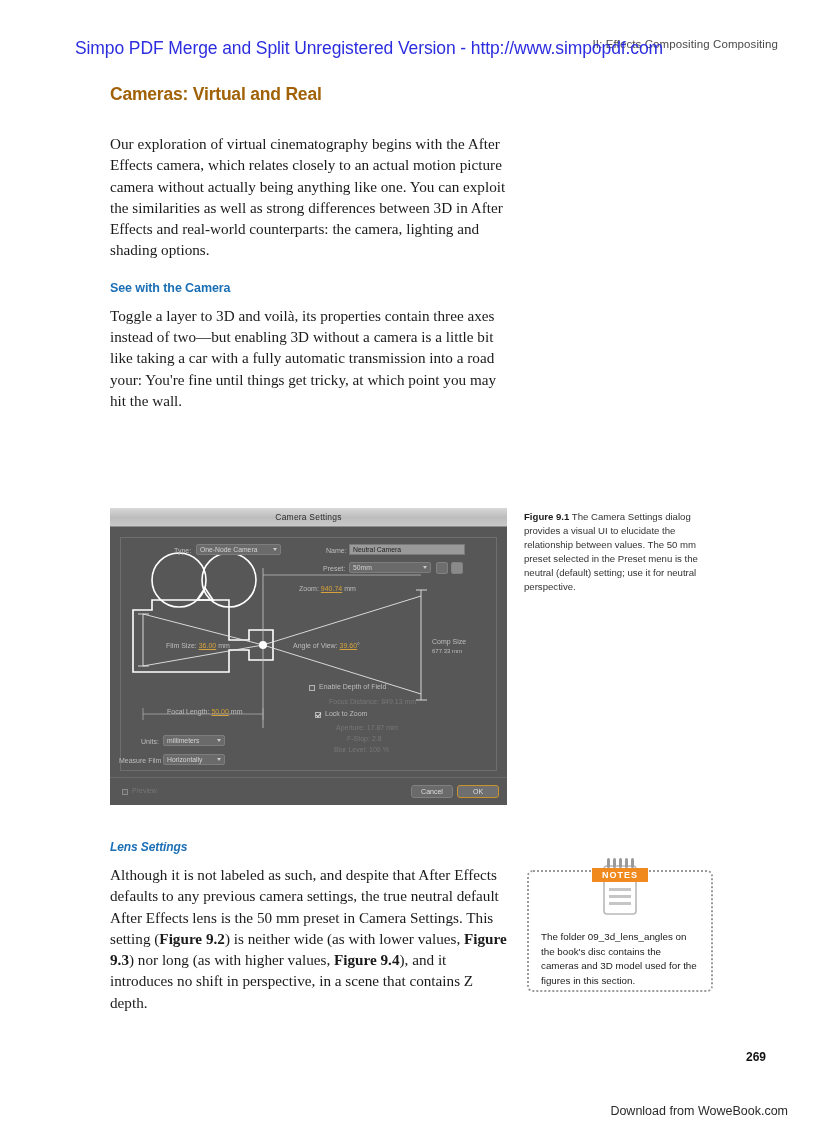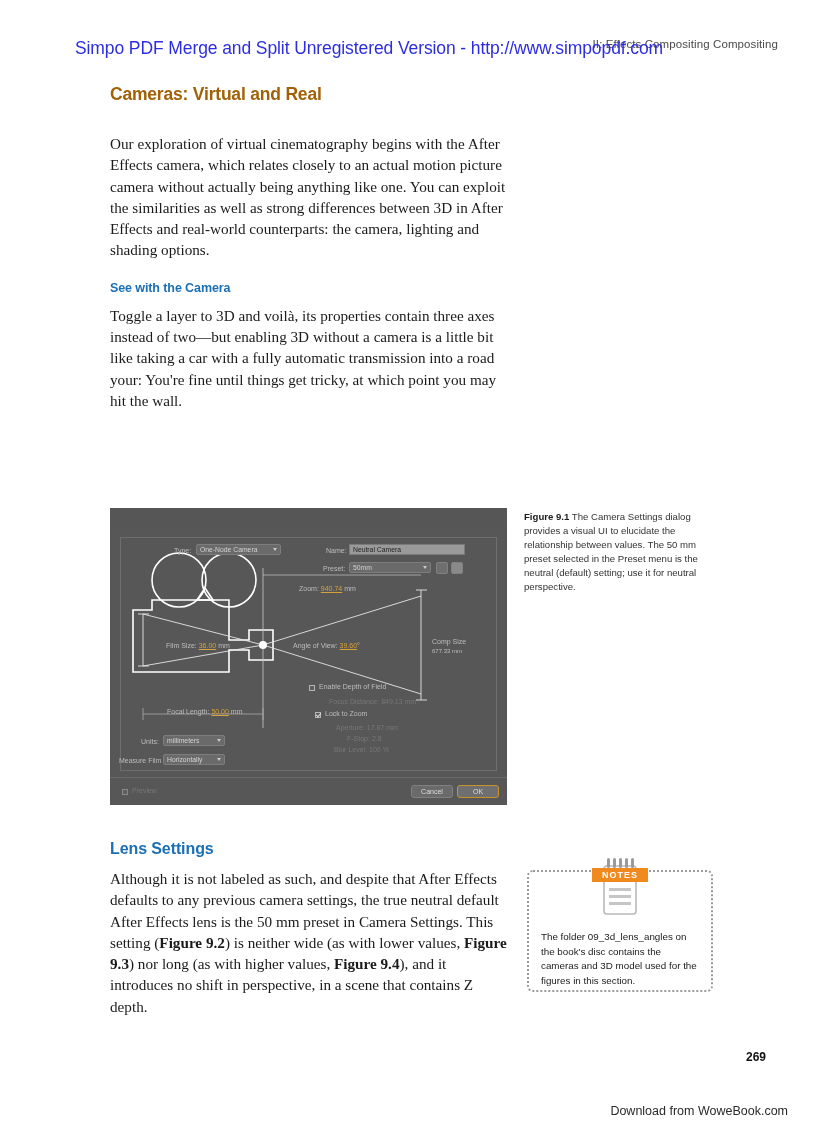--- a/index.html
+++ b/index.html
@@ -63,22 +63,23 @@
     font-size: 12.5px;
     font-weight: bold;
     color: #1b6fb5;
     letter-spacing: -0.1px;
     margin-top: 20px;
     margin-bottom: 10px;
   }
 
   h3.subsection-head {
     font-family: "Liberation Sans", sans-serif;
-    font-size: 16px;
+    font-size: 12px;
     font-weight: bold;
+    font-style: italic;
     color: #1b6fb5;
     letter-spacing: -0.1px;
     margin-bottom: 10px;
   }
 
   p.body-text {
     font-family: "Liberation Serif", serif;
     font-size: 15.2px;
     line-height: 21.3px;
     color: #1a1a1a;
@@ -322,20 +323,23 @@
   <h2 class="section-head">See with the Camera</h2>
 
   <p class="body-text">Toggle a layer to 3D and voilà, its properties contain three axes instead of two—but enabling 3D without a camera is a little bit like taking a car with a fully automatic transmission into a road your: You're fine until things get tricky, at which point you may hit the wall.</p>
 
 
 </div>
 
 <div class="figure-wrap">
   <div class="dlg">
 
+    <div class="dlg-titlebar">
+      <span class="dlg-title">Camera Settings</span>
+    </div>
 
     <div class="dlg-body">
       <div class="dlg-panel">
 
         <svg class="cam-svg" width="375" height="222" viewBox="0 0 375 222">
           <g stroke="#ffffff" stroke-width="1.6" fill="none">
 
             <circle cx="58" cy="42" r="27"></circle>
             <circle cx="108" cy="42" r="27"></circle>
 

